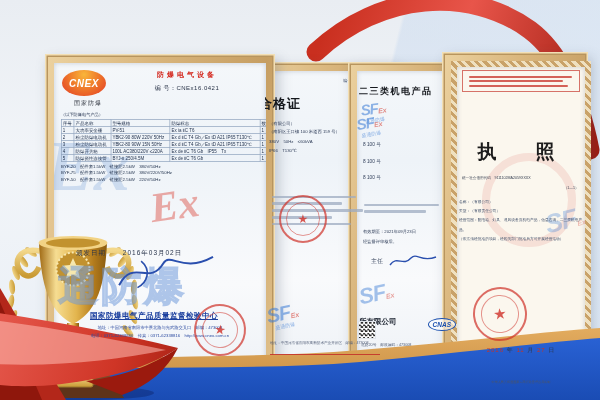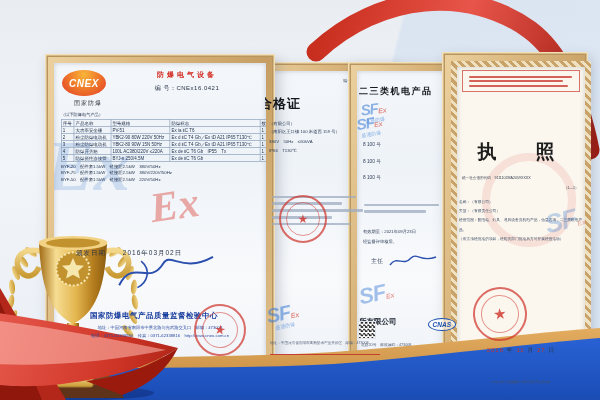--- a/index.html
+++ b/index.html
@@ -28,21 +28,21 @@
   .c1-title{color:#d42a20;font-size:14px;font-weight:bold;margin-top:2px;letter-spacing:.5px;}
   .c1-serial{font-size:6px;color:#273246;margin-top:4px;letter-spacing:.5px;}
   .c1-tablezone{position:relative;z-index:3;margin:2px 7px 0 7px;transform:scale(.7);transform-origin:0 0;width:143%;}
   .c1-caption{font-size:6px;color:#33415c;margin-bottom:1px;}
   .c1-table{border-collapse:collapse;width:100%;}
   .c1-table th,.c1-table td{border:.6px solid #8fa3bd;font-weight:normal;font-size:6.4px;line-height:1.25;
     padding:.5px 1.5px;color:#24344f;text-align:left;}
   .c1-notes{margin-top:2px;font-size:6.2px;color:#24344f;line-height:1.5;}
   .c1-issue{position:absolute;left:22px;top:186px;z-index:3;font-size:6.5px;color:#28334a;letter-spacing:1px;}
   .c1-issue b{font-weight:normal;margin-left:14px;}
-  .c1-org{position:absolute;left:0;right:12px;top:248px;z-index:3;text-align:center;color:#1b3f9e;font-weight:bold;font-size:7.5px;letter-spacing:.5px;}
+  .c1-org{position:absolute;left:0;right:12px;top:248px;z-index:3;text-align:center;color:#1b3f9e;font-weight:bold;font-size:7.5px;letter-spacing:.5px;text-decoration:underline;}
   .c1-addr{position:absolute;left:0;right:0;top:261px;z-index:3;text-align:center;color:#2c4ba0;font-size:5px;transform:scale(.85);}
   .c1-tel{position:absolute;left:0;right:0;top:269px;z-index:3;text-align:center;color:#2c4ba0;font-size:5px;transform:scale(.85);}
   .wm-ex-blue{position:absolute;left:-8px;top:62px;font-size:72px;font-weight:bold;font-style:italic;color:rgba(110,155,215,.28);z-index:1;font-family:"Liberation Serif",serif;}
   .wm-ex-red{position:absolute;left:96px;top:118px;font-size:42px;font-weight:bold;font-style:italic;color:rgba(216,60,48,.42);transform:rotate(-8deg);z-index:2;font-family:"Liberation Serif",serif;}
   .wm-tfb{position:absolute;left:4px;top:196px;font-size:40px;font-weight:bold;letter-spacing:3px;color:rgba(255,255,255,.1);
     -webkit-text-stroke:1.4px rgba(100,145,215,.5);z-index:2;}
   .sig{position:absolute;z-index:4;}
 
   
   .stamp{position:absolute;border:2px solid rgba(207,48,40,.7);border-radius:50%;z-index:5;
@@ -175,20 +175,21 @@
       <div class="c3-company">所有限公司</div>
       <div class="cnas">CNAS</div>
       <div class="c3-post">北路20号　邮政编码：473008</div>
     </div>
   </div>
 
   <div class="frame" style="left:45px;top:54px;width:212px;height:315px;">
     <div class="paper">
       <div class="wm-ex-blue">Ex</div>
       <div class="wm-ex-red">Ex</div>
+      <div class="wm-tfb">通防爆</div>
 
       <div class="c1-head">
         <div class="c1-logoblock">
           <div class="cnex-logo">CNEX</div>
           <div class="c1-logosub">国家防爆</div>
         </div>
         <div class="c1-titles">
           <div class="c1-eq">防爆电气设备</div>
           <div class="c1-serial">编 号：CNEx16.0421</div>
         </div>

